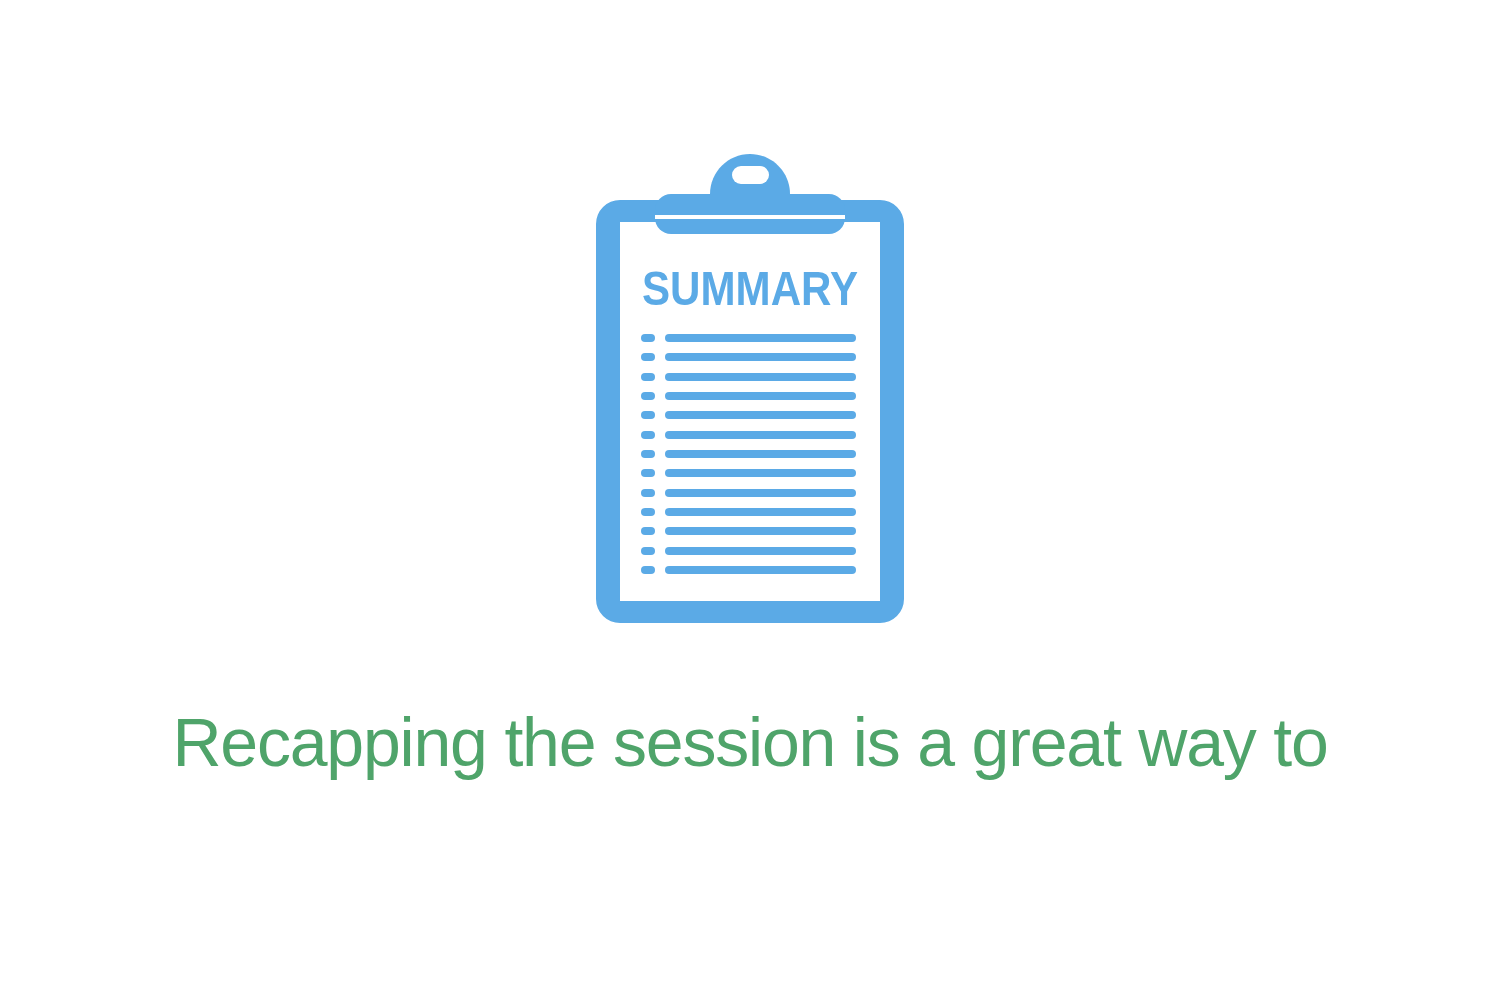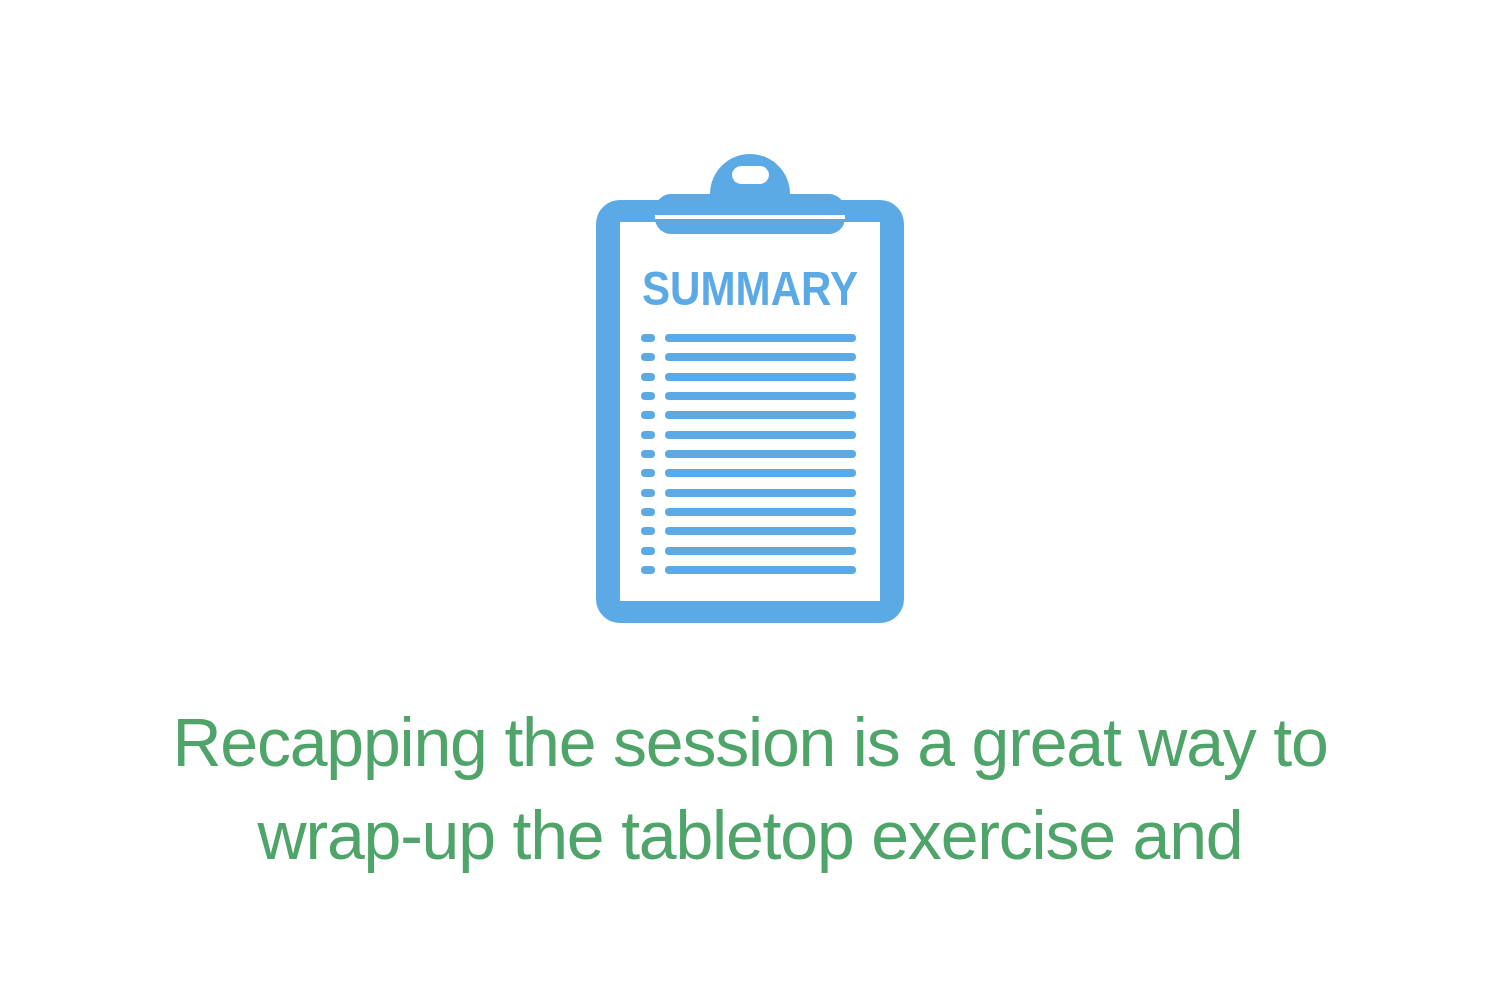--- a/index.html
+++ b/index.html
@@ -146,16 +146,15 @@
         <g>
             <rect x="641" y="550" width="14" height="8" rx="4" fill="#5BAAE6"></rect>
             <rect x="665" y="550" width="191" height="8" rx="4" fill="#5BAAE6"></rect>
           </g>
       </g>
     </svg>
   </div>
 
   <div class="caption">
     <span class="caption-line">Recapping the session is a great way to</span>
-    <span class="caption-line">wrap-up the tabletop exercise and</span>
   </div>
 
 </div>
 
 </body></html>

